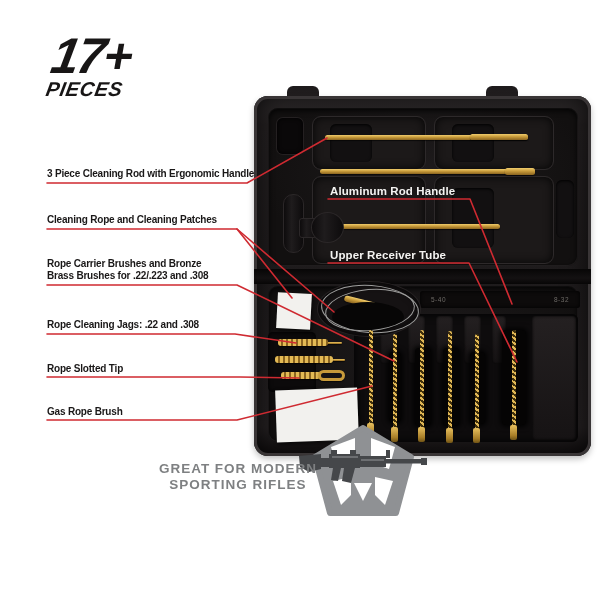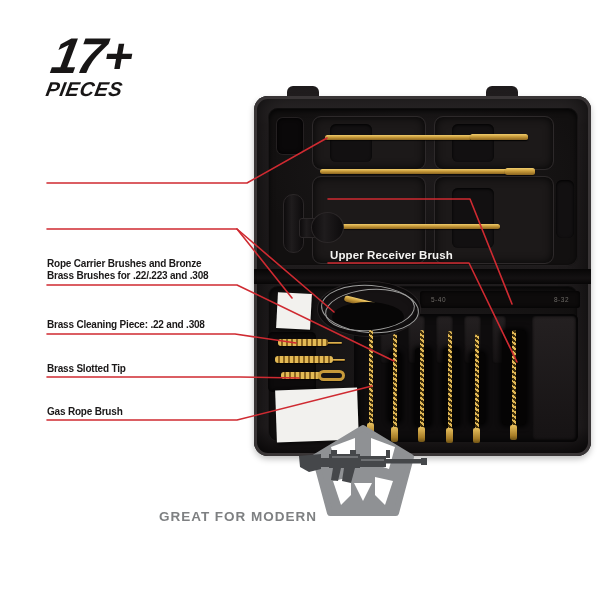--- a/index.html
+++ b/index.html
@@ -42,21 +42,21 @@
   .thandle{background:linear-gradient(90deg,#0d0b0c,#1f1c1d 40%,#0d0b0c);border:1px solid #2b2728;border-radius:10px;z-index:7;}
   .patch{background:#f2f1ee;box-shadow:1px 2px 4px rgba(0,0,0,.7);z-index:6;}
   .wire{position:absolute;border:1.2px solid #9d9d9c;border-radius:50%;z-index:7;}
 
   .strip{left:420px;top:291px;width:160px;height:17px;background:#0d0b0b;border-radius:3px;z-index:6;
       display:flex;justify-content:space-between;align-items:center;padding:0 11px;box-sizing:border-box;
       color:#6d6a66;font-size:6.5px;letter-spacing:.5px;box-shadow:inset 0 0 4px #000;}
 
   
   .footer{left:148px;top:461px;width:180px;text-align:center;color:#7e8082;font-weight:bold;
-          font-size:13.5px;line-height:15.5px;letter-spacing:1px;z-index:20;margin-top:48px;}
+          font-size:13.5px;line-height:15.5px;letter-spacing:1px;z-index:20;}
 
   svg{display:block;}
   #lines{left:0;top:0;z-index:25;pointer-events:none;}
   #badge{left:287px;top:425px;z-index:15;}
 </style>
 </head>
 <body>
 
 <div id="stage">
 
@@ -176,27 +176,31 @@
       <polyline points="237,229 292,298"></polyline>
       <polyline points="47,285 237,285 394,361"></polyline>
       <polyline points="47,334 235,334 296,343"></polyline>
       <polyline points="47,377 240,377 299,378"></polyline>
       <polyline points="47,420 237,420 372,386"></polyline>
       <polyline points="328,199 470,199 512,304"></polyline>
       <polyline points="328,263 469,263 517,362"></polyline>
     </g>
   </svg>
 
+  <div class="abs lbl" style="left:47px;top:168px;">3 Piece Cleaning Rod with Ergonomic Handle</div>
+  <div class="abs lbl" style="left:47px;top:214px;">Cleaning Rope and Cleaning Patches</div>
   <div class="abs lbl" style="left:47px;top:258px;">
     <div>Rope Carrier Brushes and Bronze</div>
     <div>Brass Brushes for .22/.223 and .308</div>
   </div>
-  <div class="abs lbl" style="left:47px;top:319px;">Brass Cleaning Piece: .22 and .308</div>
-  <div class="abs lbl" style="left:47px;top:363px;">Brass Slotted Tip</div>
+  <div class="abs lbl" style="left:47px;top:319px;">Rope Cleaning Jags: .22 and .308</div>
+  <div class="abs lbl" style="left:47px;top:363px;">Rope Slotted Tip</div>
   <div class="abs lbl" style="left:47px;top:406px;">Gas Rope Brush</div>
 
-  <div class="abs wlbl" style="left:330px;top:249px;">Upper Receiver Brush</div>
+  <div class="abs wlbl" style="left:330px;top:185px;">Aluminum Rod Handle</div>
+  <div class="abs wlbl" style="left:330px;top:249px;">Upper Receiver Tube</div>
 
   <div class="abs footer">
     <div>GREAT FOR MODERN</div>
+    <div>SPORTING RIFLES</div>
   </div>
 
 </div>
 
 </body></html>

